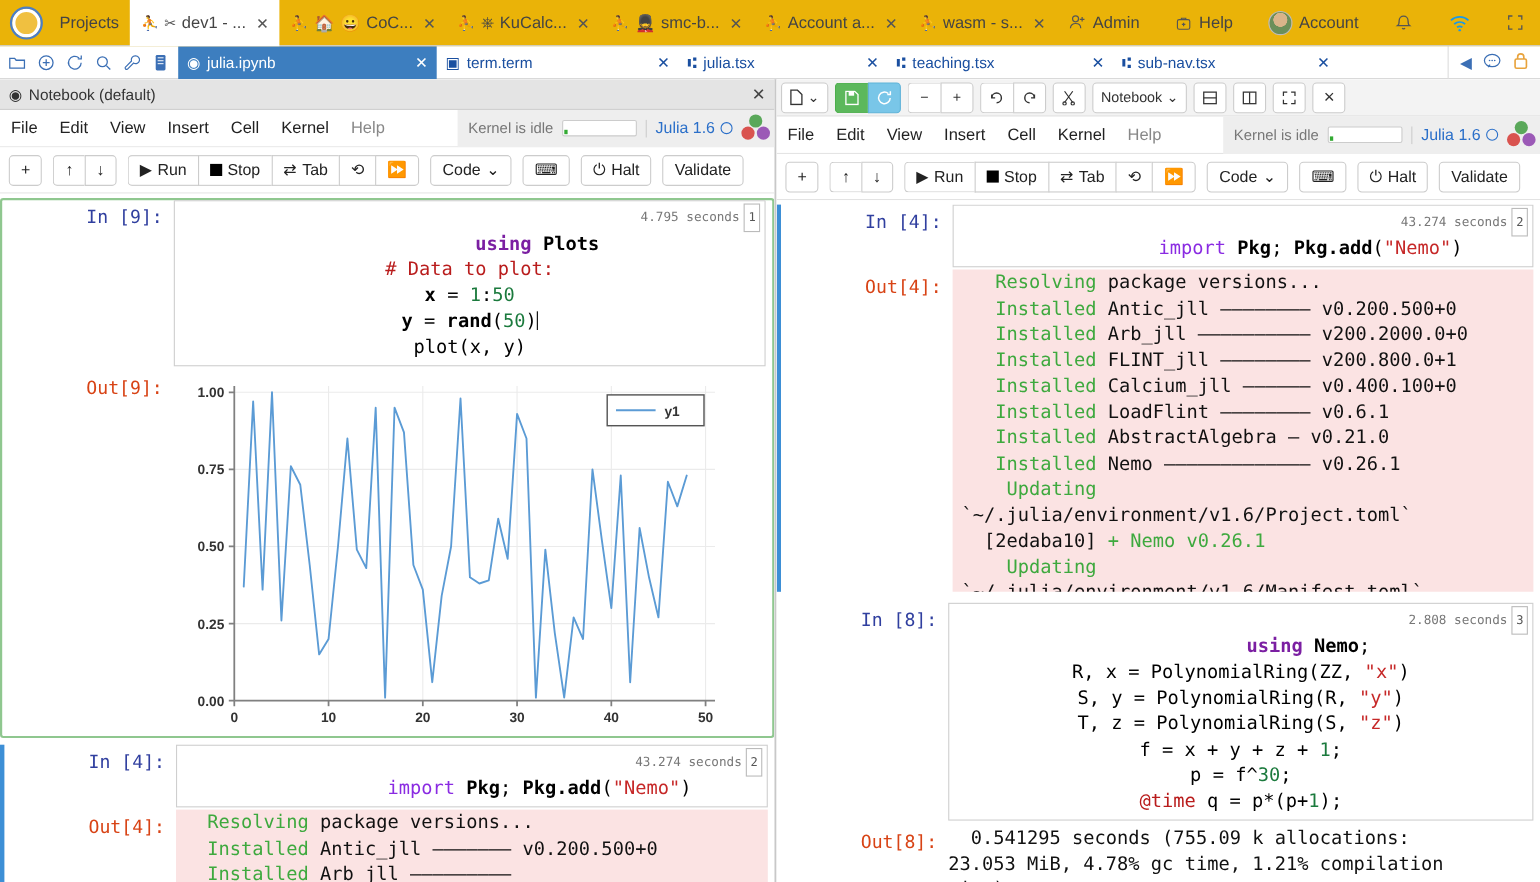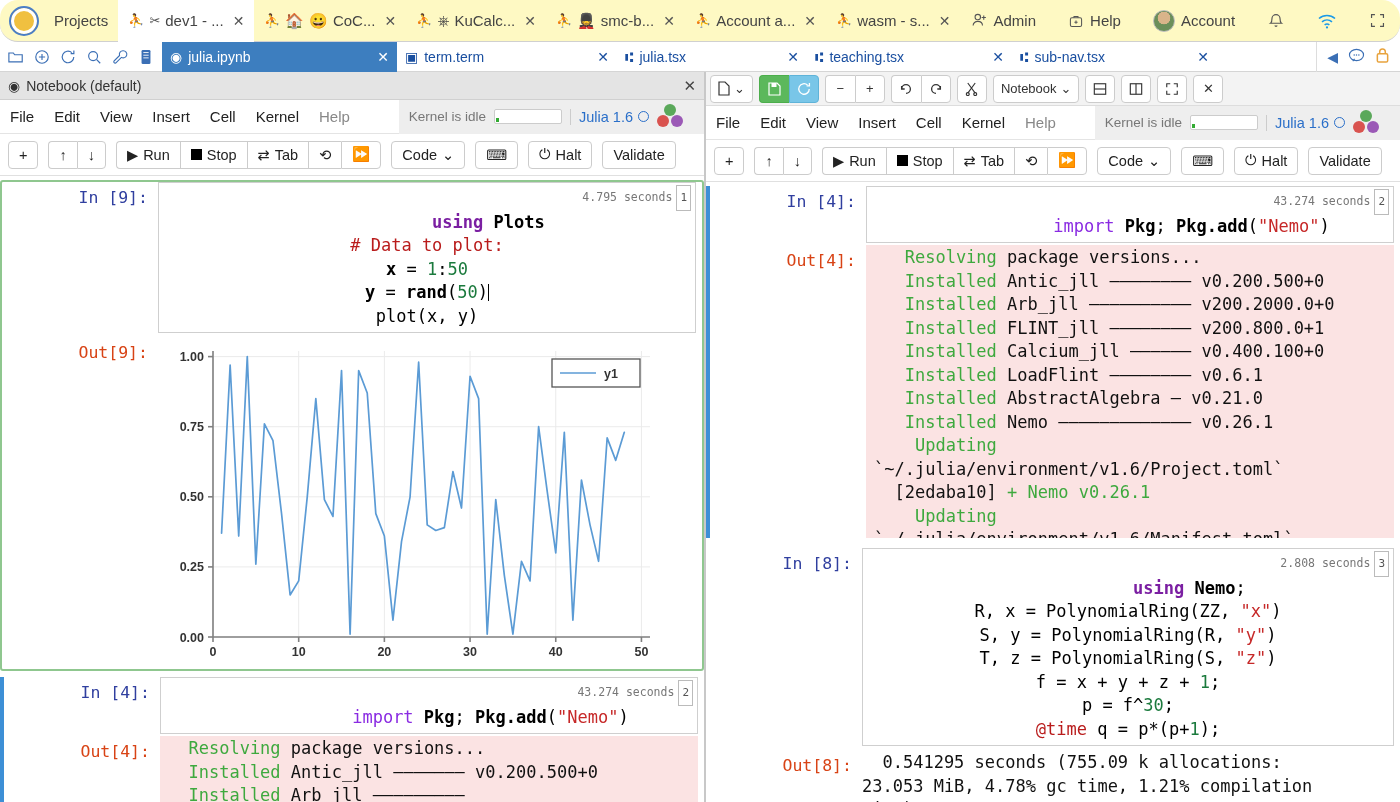--- a/index.html
+++ b/index.html
@@ -5,22 +5,22 @@
   * { box-sizing: border-box; margin: 0; padding: 0; }
   html, body {
     width: 1400px; height: 802px;
     font-family: "Liberation Sans", sans-serif;
     background: #fff; overflow: hidden;
   }
   .mono { font-family: "DejaVu Sans Mono", monospace; }
 
   
   #topbar {
-    height: 42px; background: #fef9c3; display: flex; align-items: center;
-    border-bottom: 1px solid #d0d0d0; position: relative; border-radius: 18px;
+    height: 42px; background: #eab308; display: flex; align-items: center;
+    border-bottom: 1px solid #d0d0d0; position: relative;
   }
   #logo {
     width: 40px; height: 40px; margin-left: 4px; flex: 0 0 40px;
     display: flex; align-items: center; justify-content: center;
   }
   #logo .ring {
     width: 30px; height: 30px; border-radius: 50%;
     border: 2.5px solid #4a7ec7; background: #f0c040;
     box-shadow: inset 0 0 0 3px #fff;
   }
@@ -86,21 +86,21 @@
   .grp .sbtn:first-child { border-radius: 4px 0 0 4px; }
   .grp .sbtn:last-child { border-radius: 0 4px 4px 0; border-right-width: 1px; }
 
   
   .menubar {
     height: 34px; background: #fff; display: flex; align-items: center;
     border-bottom: 1px solid #e4e4e4; font-size: 15px;
   }
   .menubar .mi { padding: 0 10px; color: #222; }
   .menubar .mi.dim { color: #888; }
-  .kstatus { margin-left: auto; display: flex; align-items: center; gap: 8px; padding-right: 21px; height:34px; background:#eee; }
+  .kstatus { margin-left: auto; display: flex; align-items: center; gap: 8px; padding-right: 4px; height:34px; background:#eee; }
   .kstatus .ktxt { font-size: 13.5px; color: #777; padding-left:10px; }
   .kbar { width: 68px; height: 15px; background: #fff; border: 1px solid #ccc; border-radius:2px; position: relative; }
   .kbar::before { content:""; position:absolute; left:1px; bottom:1px; width:3px; height:4px; background:#3a3; }
   .kname { font-size: 14.5px; color: #2a6fc9; padding-left: 8px; border-left:1px solid #ccc; display:flex; align-items:center; gap:5px;justify-content:center;}
   .circ { width: 11px; height: 11px; border: 1.6px solid #2a6fc9; border-radius: 50%; display:inline-block;}
   .dots { position: relative; width: 26px; height: 26px; }
   .dots i { position: absolute; width: 12px; height: 12px; border-radius: 50%; }
   .dots i:nth-child(1){ background:#5aa85a; left: 7px; top: 0;}
   .dots i:nth-child(2){ background:#d9534f; left: 0px; top: 11px;}
   .dots i:nth-child(3){ background:#9b59b6; left: 14px; top: 11px;}

